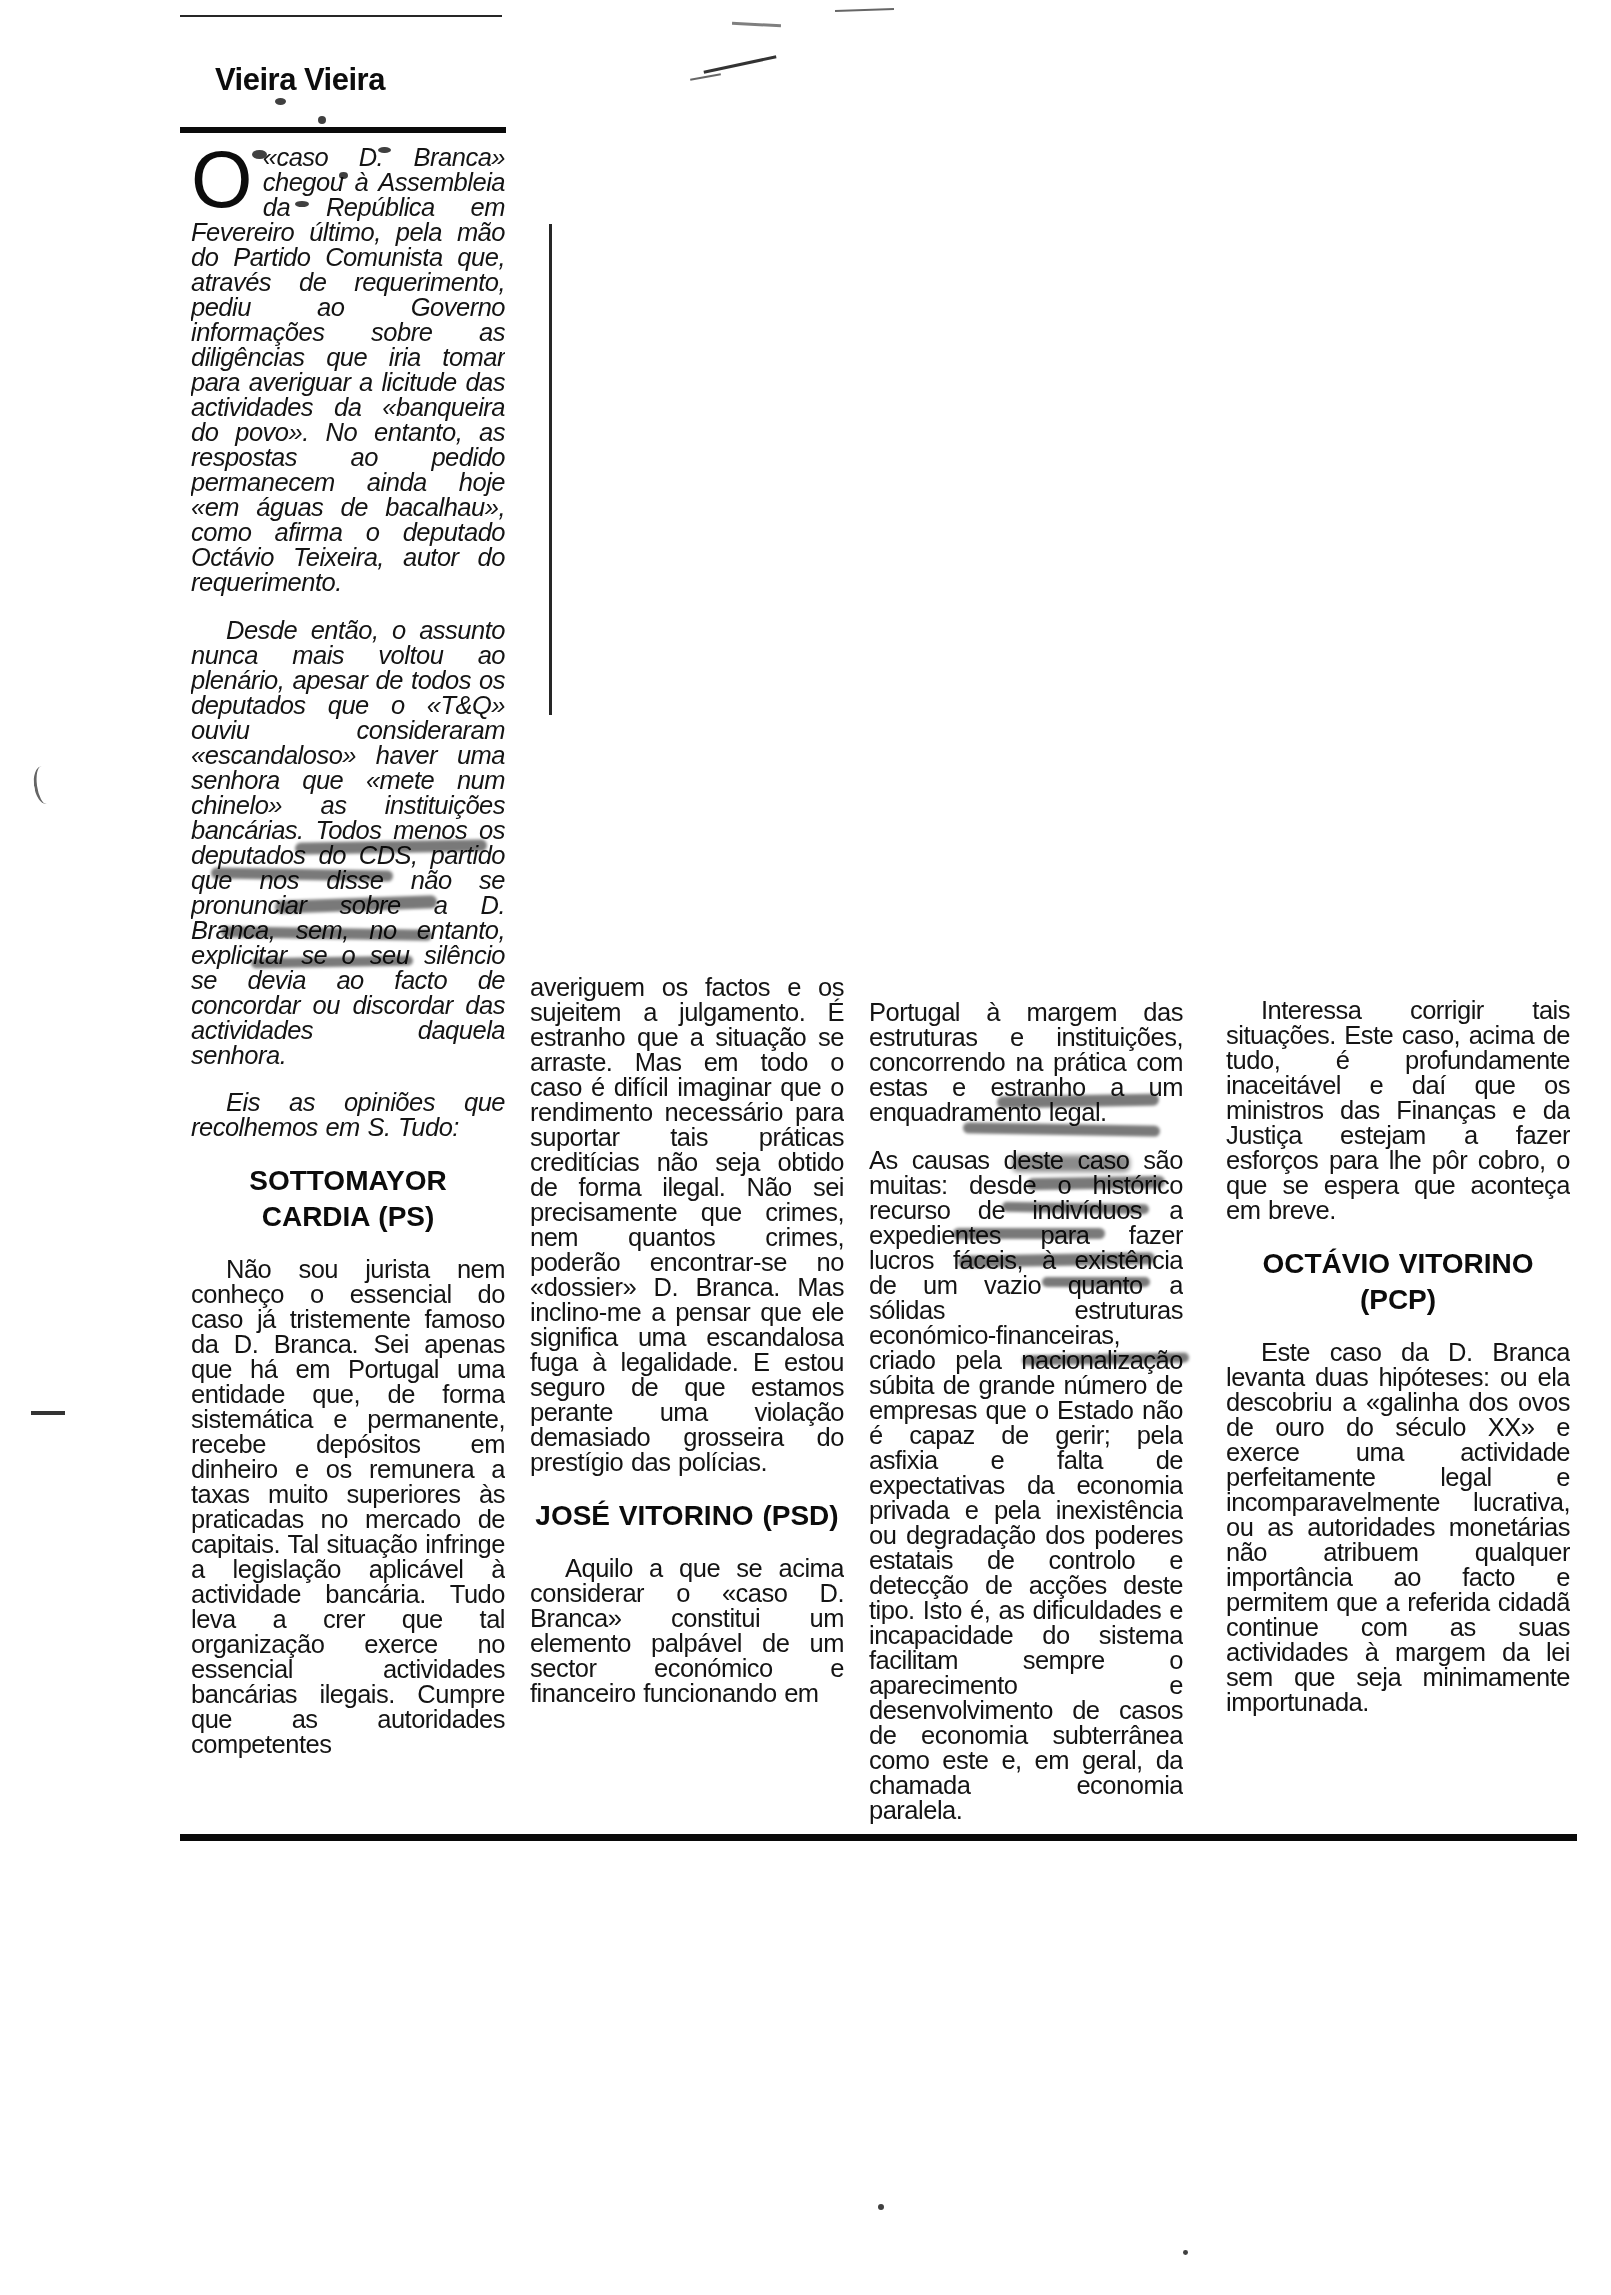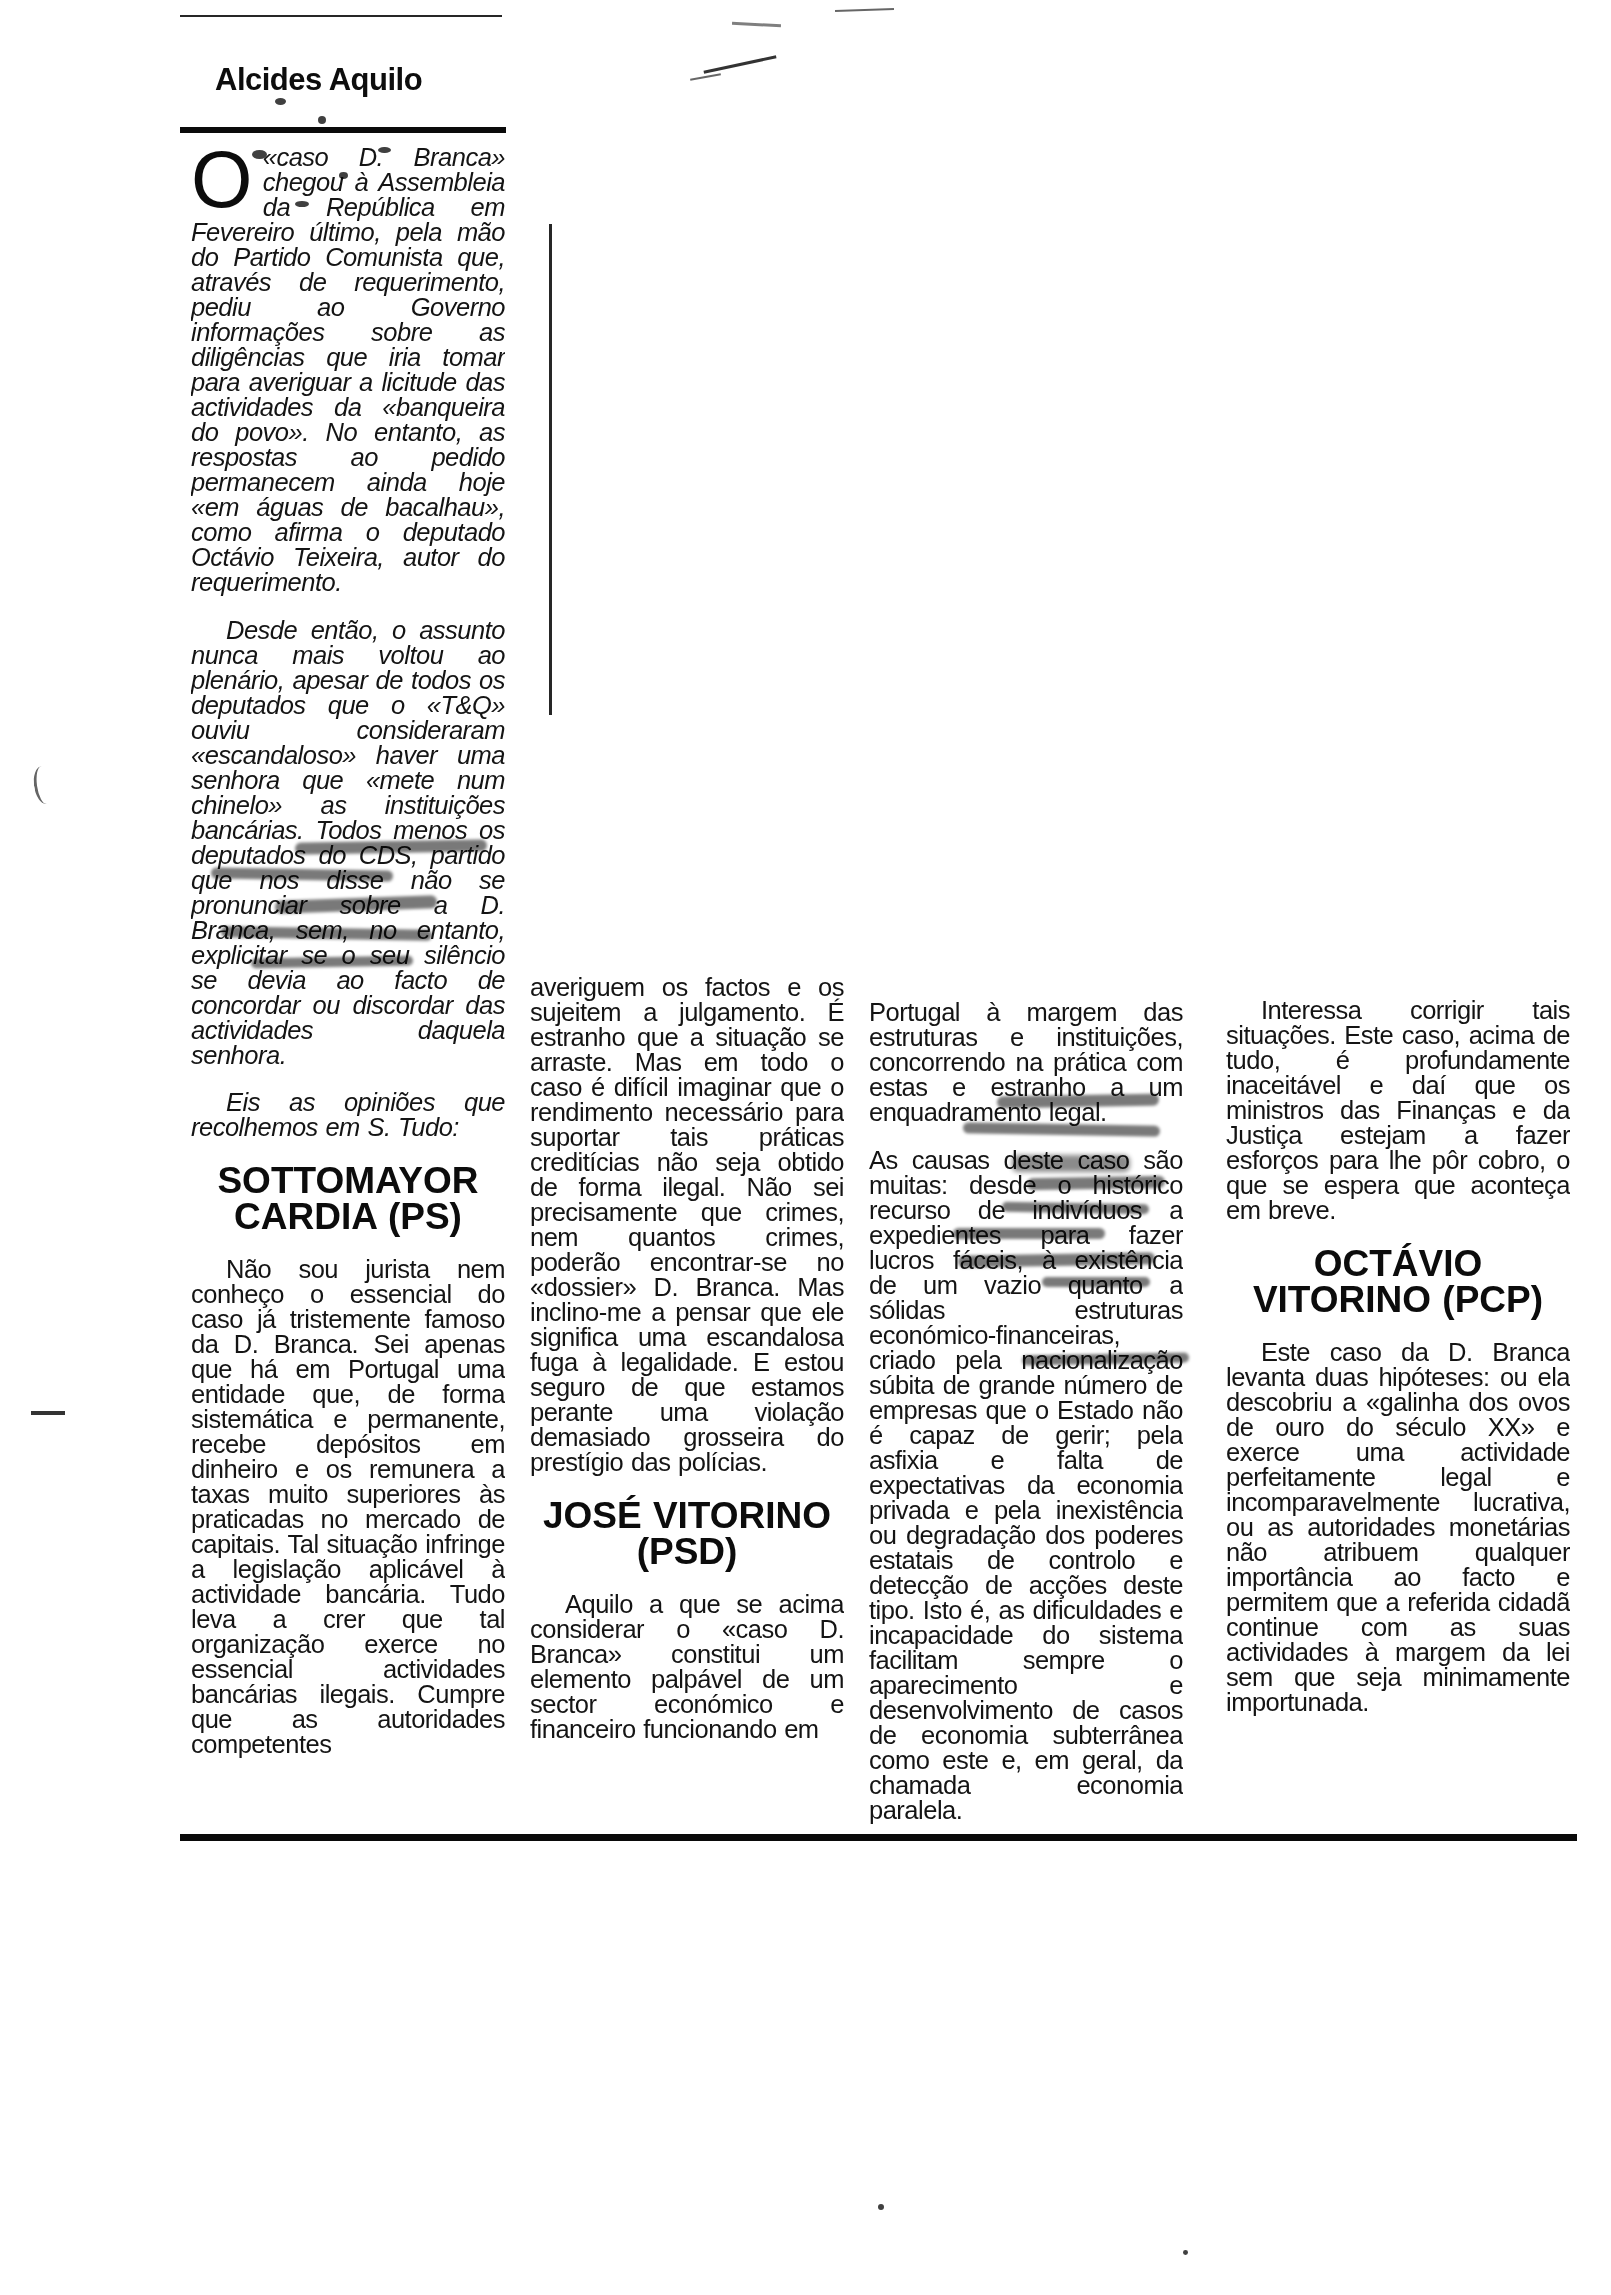--- a/index.html
+++ b/index.html
@@ -20,40 +20,40 @@
     letter-spacing:-0.5px;word-spacing:1px;hyphens:auto;overflow:hidden;color:#141414;
   }
   #col1{left:191px;top:145px;width:314px;height:1682px}
   #col2{left:530px;top:975px;width:314px;height:855px}
   #col3{left:869px;top:1000px;width:314px;height:832px}
   #col4{left:1226px;top:998px;width:344px;height:834px}
   .col p{margin:0 0 22.6px 0}
   .lead{font-style:italic}
   .indent{text-indent:35px}
   .heading{
-    font-weight:bold;font-style:normal;text-align:center;font-size:37px;
+    font-weight:bold;font-style:normal;text-align:center;font-size:28px;
     line-height:36px;letter-spacing:0;margin:31px 0 38px 0;color:#0c0c0c;
   }
   .dropcap{
     float:left;font-size:79px;line-height:60px;padding:4.9px 10.8px 0 0;
     font-style:normal;font-weight:400;color:#0c0c0c;
   }
   
   .art{position:absolute;background:#000}
   .smudge{position:absolute;background:#000;opacity:.52;filter:blur(1.5px);border-radius:5.9px}
   .speck{position:absolute;background:#000;opacity:.75;border-radius:50%}
   .paren-mark{
     position:absolute;left:34px;top:766px;width:16.7px;height:38px;
     border-left:3.4px solid #000;border-radius:50% 0 0 50%;opacity:.6;transform:rotate(-8deg);background:none;
   }
 </style>
 </head>
 <body>
 
-<div class="byline">Alcides Aquilo</div>
+<div class="byline">Vieira Vieira</div>
 <div class="byline-rule"></div>
 
 <div class="col" id="col1">
   <p class="lead"><span class="dropcap">O</span><span>«caso D. Branca» chegou à Assembleia da República em Fevereiro último, pela mão do Partido Comunista que, através de requerimento, pediu ao Governo informações sobre as diligências que iria tomar para averiguar a licitude das actividades da «banqueira do povo». No entanto, as respostas ao pedido permanecem ainda hoje «em águas de bacalhau», como afirma o deputado Octávio Teixeira, autor do requerimento.</span></p>
   <p class="lead indent">Desde então, o assunto nunca mais voltou ao plenário, apesar de todos os deputados que o «T&amp;Q» ouviu consideraram «escandaloso» haver uma senhora que «mete num chinelo» as instituições bancárias. Todos menos os deputados do CDS, partido que nos disse não se pronunciar sobre a D. Branca, sem, no entanto, explicitar se o seu silêncio se devia ao facto de concordar ou discordar das actividades daquela senhora.</p>
   <p class="lead indent">Eis as opiniões que recolhemos em S. Tudo:</p>
   <p class="heading">SOTTOMAYOR CARDIA (PS)</p>
   <p class="indent">Não sou jurista nem conheço o essencial do caso já tristemente famoso da D. Branca. Sei apenas que há em Portugal uma entidade que, de forma sistemática e permanente, recebe depósitos em dinheiro e os remunera a taxas muito superiores às praticadas no mercado de capitais. Tal situação infringe a legislação aplicável à actividade bancária. Tudo leva a crer que tal organização exerce no essencial actividades bancárias ilegais. Cumpre que as autoridades competentes</p>
 </div>
 

